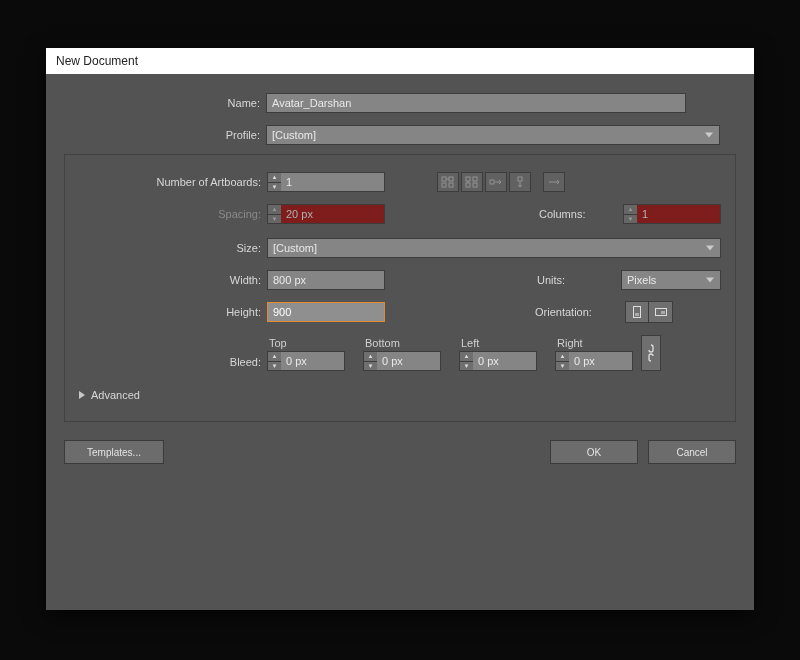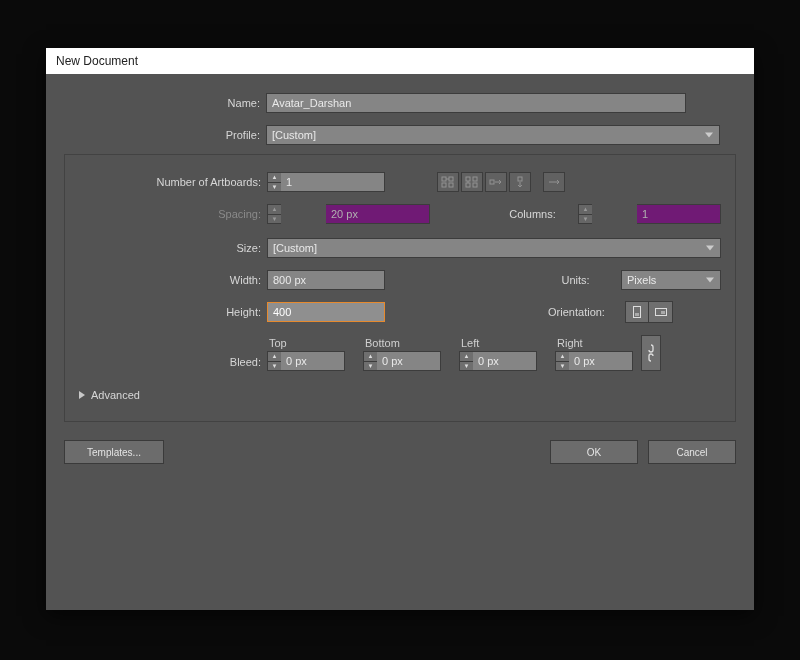--- a/index.html
+++ b/index.html
@@ -5,37 +5,37 @@
   * { box-sizing: border-box; margin: 0; padding: 0; }
   body { background: #0a0a0a; width: 800px; height: 660px; font-family: Tahoma, Verdana, sans-serif; font-size: 11px; color: #d7d7d7; position: relative; overflow: hidden; }
   .dialog { position: absolute; left: 46px; top: 48px; width: 708px; height: 562px; background: #535353; box-shadow: 0 6px 20px rgba(0,0,0,0.6); }
   .titlebar { height: 26px; background: #fff; color: #222; display: flex; align-items: center; padding: 0 10px; font-size: 12px; }
   .inner { padding: 16px 18px 18px 18px; color: #d7d7d7; }
   .row { display: flex; align-items: center; min-height: 26px; margin-bottom: 6px; }
   .label { width: 202px; text-align: right; padding-right: 6px; white-space: nowrap; }
   .label.dim { color: #8a8a8a; }
   .field { height: 20px; background: #858585; color: #e9e9e9; border: 1px solid #3c3c3c; padding: 0 5px; display: flex; align-items: center; font-size: 11px; }
   .field.focused { border: 1px solid #e68a2e; background: #8f8f8f; color: #fff; }
-  .field.dim { color: #b0b0b0; background: #701a75; margin-left: 45px; }
+  .field.dim { color: #b0b0b0; background: #7f1d1d; }
   .stepper { display: inline-flex; height: 20px; }
   .stepper .arrows { width: 14px; height: 20px; background: #6f6f6f; border: 1px solid #3c3c3c; border-right: none; display: flex; flex-direction: column; }
   .stepper .arrows span { flex: 1; display: flex; align-items: center; justify-content: center; font-size: 6px; line-height: 1; color: #ddd; }
   .stepper .arrows span:first-child { border-bottom: 1px solid #3c3c3c; }
   .stepper .field { border-left: none; }
   .stepper.dim .arrows { background: #666; }
   .stepper.dim .arrows span { color: #999; }
   .dropdown { position: relative; }
   .dropdown::after { content:""; position:absolute; right:6px; top:50%; transform: translateY(-50%); border-left:4px solid transparent; border-right:4px solid transparent; border-top:5px solid #ccc; }
   .wide { flex: 1; }
   .iconbtn { width: 22px; height: 20px; background:#6f6f6f; border:1px solid #3c3c3c; display:inline-flex; align-items:center; justify-content:center; margin-right:2px; }
   .iconbtn.dim { background:#616161; }
   .iconbtn.dim svg { opacity: .55; }
   .groupbox { border: 1px solid #424242; padding: 14px 14px 20px 14px; margin-top: 2px; position: relative; }
   .spacer { flex: 1; }
-  .label2 { text-align: center; padding-right: 7px; width: 84px; white-space: nowrap; }
+  .label2 { text-align: left; padding-right: 7px; width: 84px; white-space: nowrap; }
   .blhead { font-size: 11px; color:#d0d0d0; padding-left: 2px; margin-bottom: 2px; display:block; }
   .bleed-col { display:flex; flex-direction:column; margin-right: 18px; }
   .adv { margin-top: 18px; display:flex; align-items:center; gap: 6px; color:#d7d7d7; cursor: default; }
   .adv::before { content:""; display:inline-block; border-top:4px solid transparent; border-bottom:4px solid transparent; border-left:6px solid #c8c8c8; }
   .summary { text-align: center; padding: 16px 0 4px 0; color:#e2e2e2; }
   .footer { display:flex; gap: 10px; padding-top: 18px; align-items:center; }
   .btn { height: 24px; padding: 0 20px; background:#6c6c6c; border:1px solid #3a3a3a; color:#e4e4e4; display:inline-flex; align-items:center; justify-content:center; font-size:10px; min-width: 88px; cursor: default; }
   .link-icon { width: 20px; height: 36px; border:1px solid #3c3c3c; background:#6f6f6f; display:flex; align-items:center; justify-content:center; margin-left: 8px; align-self: flex-end; }
   
   .orient { display:flex; }
@@ -167,21 +167,21 @@
         <div class="spacer"></div>
         <div class="label2">Units:</div>
         <div class="field dropdown" style="width:100px">
           <span>Pixels</span>
         </div>
       </div>
 
       <div class="row" style="margin-top:6px">
         <div class="label" style="width:188px">Height:</div>
         <div class="field focused" style="width:118px">
-          <span>400</span>
+          <span>900</span>
         </div>
         <div class="spacer"></div>
         <div class="label2" style="width:90px">Orientation:</div>
         <div class="orient">
           <div class="opt">
             <svg width="12" height="14">
                 <rect x="2.5" y="1.5" width="7" height="11" fill="none" stroke="#ddd"></rect>
                 <rect x="4" y="8" width="4" height="3" fill="#aaa"></rect>
               </svg>
           </div>

